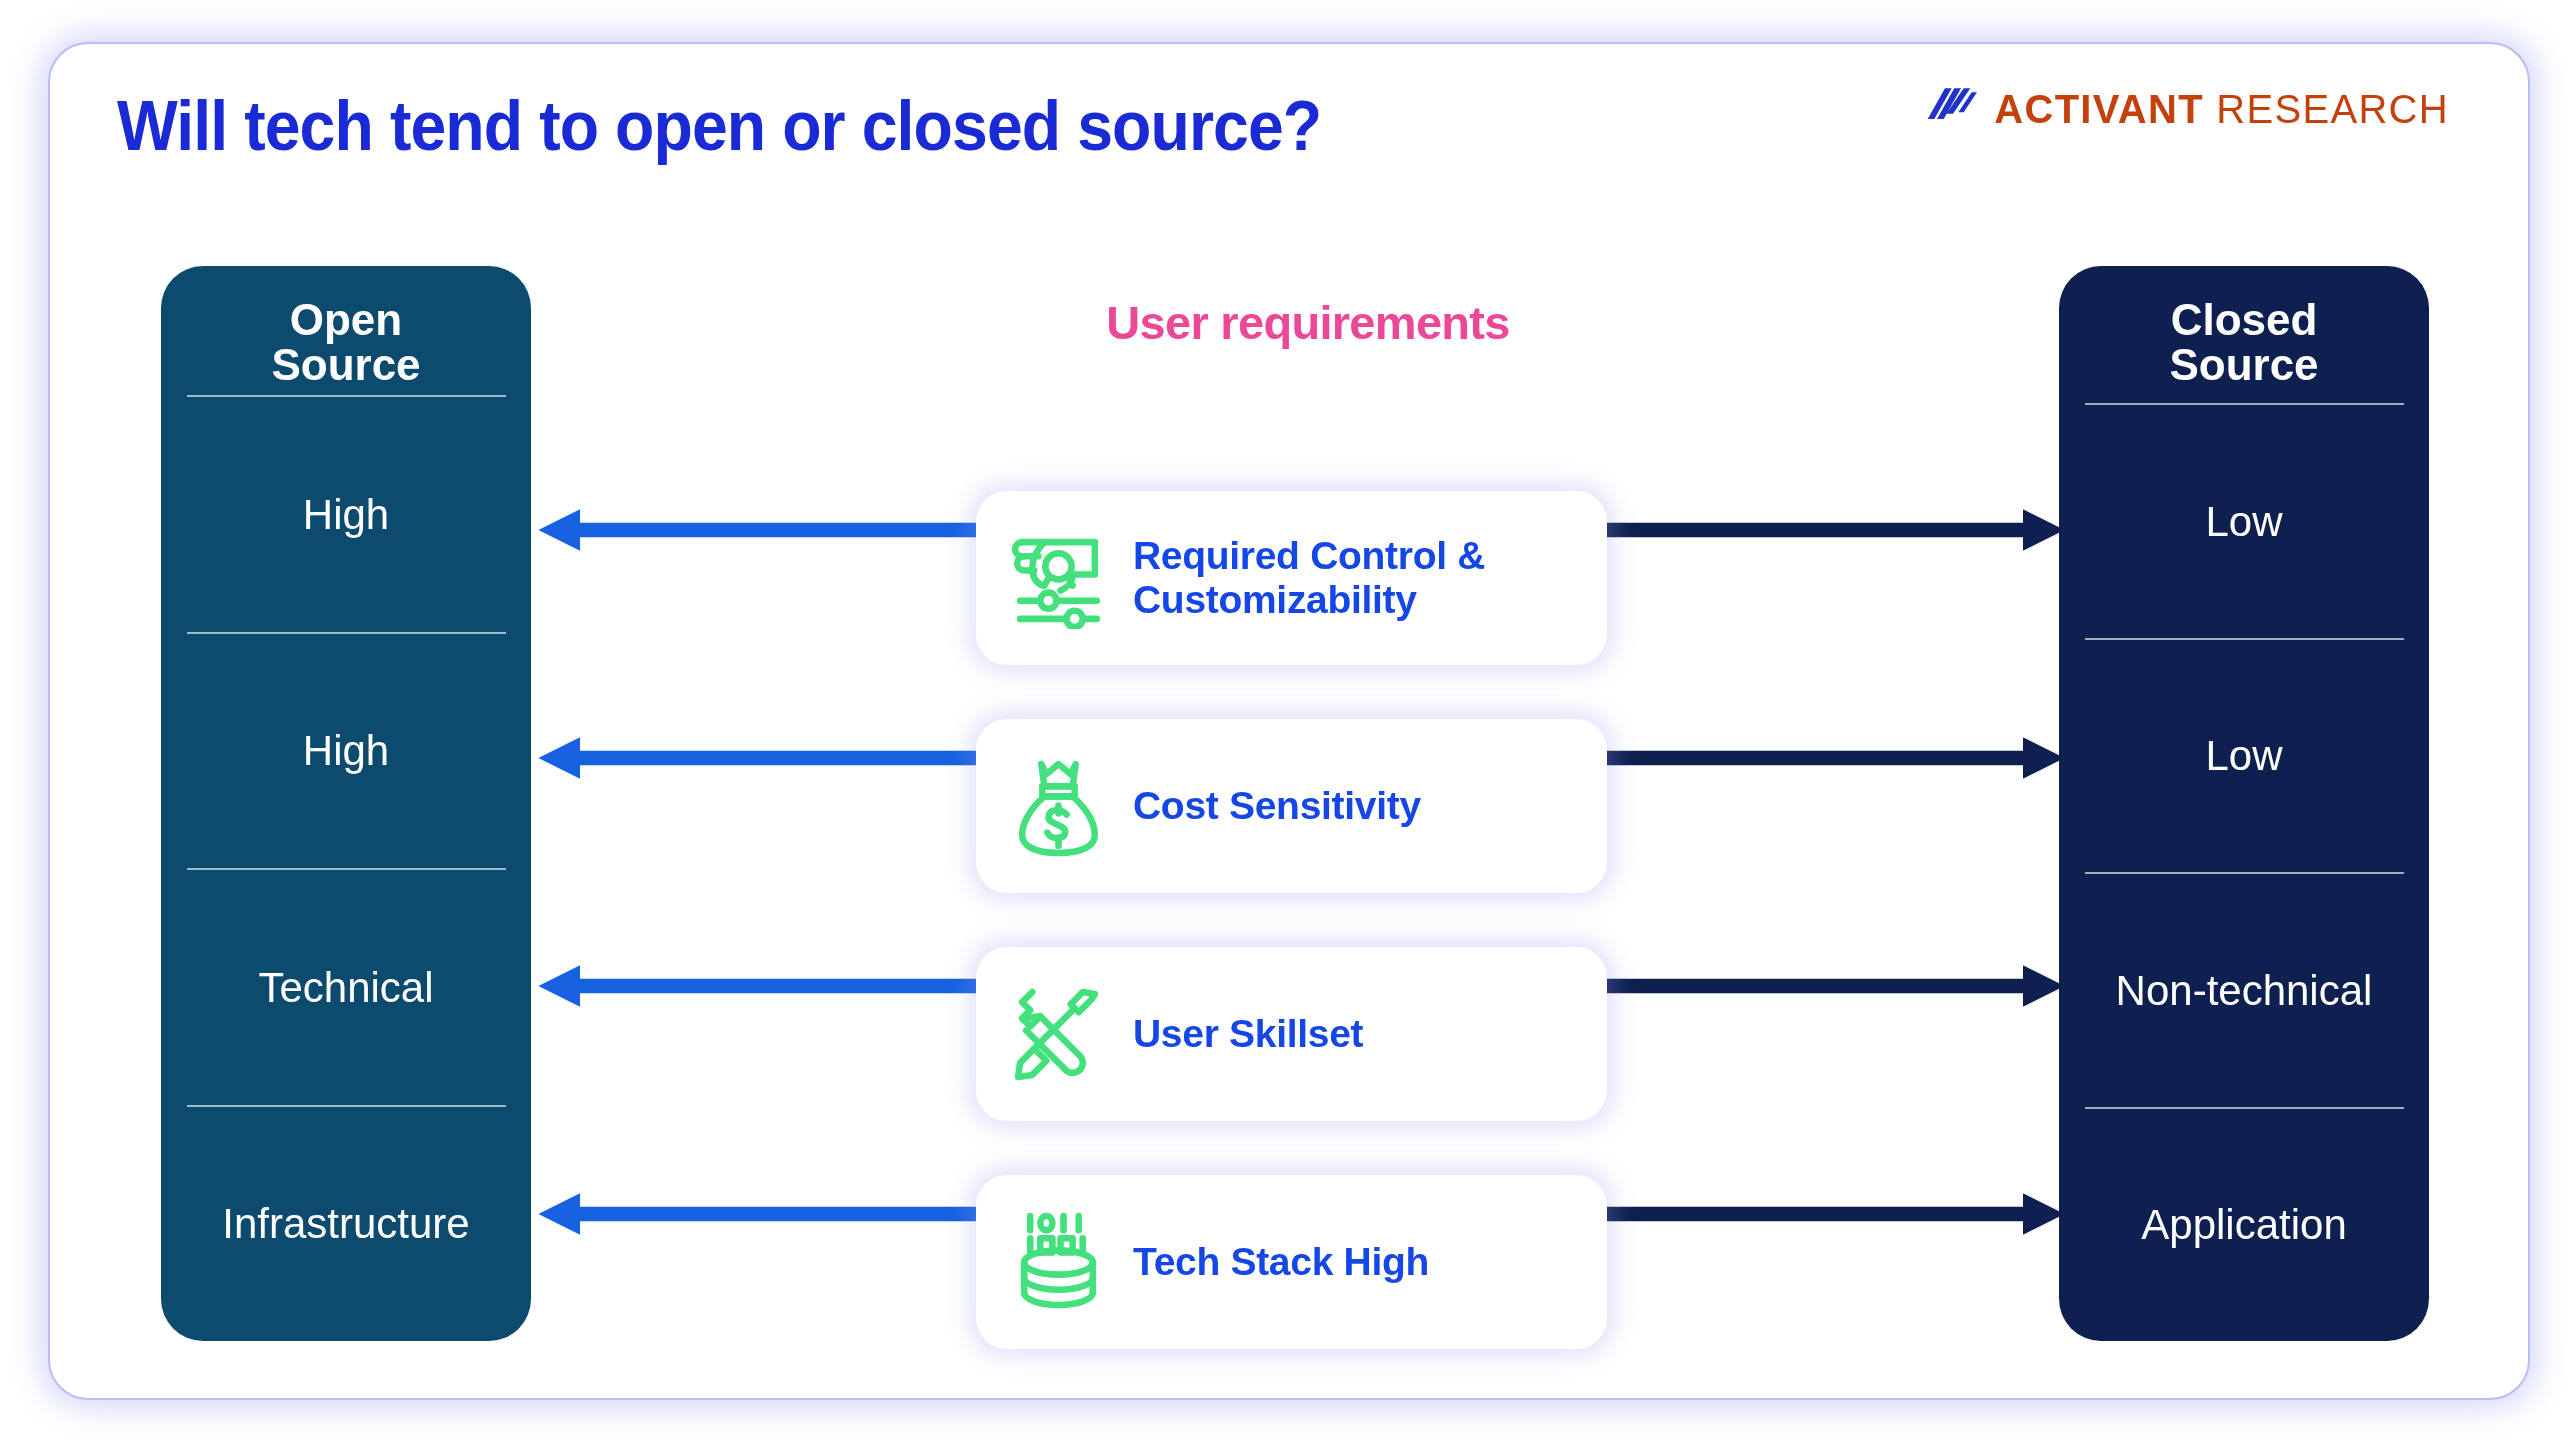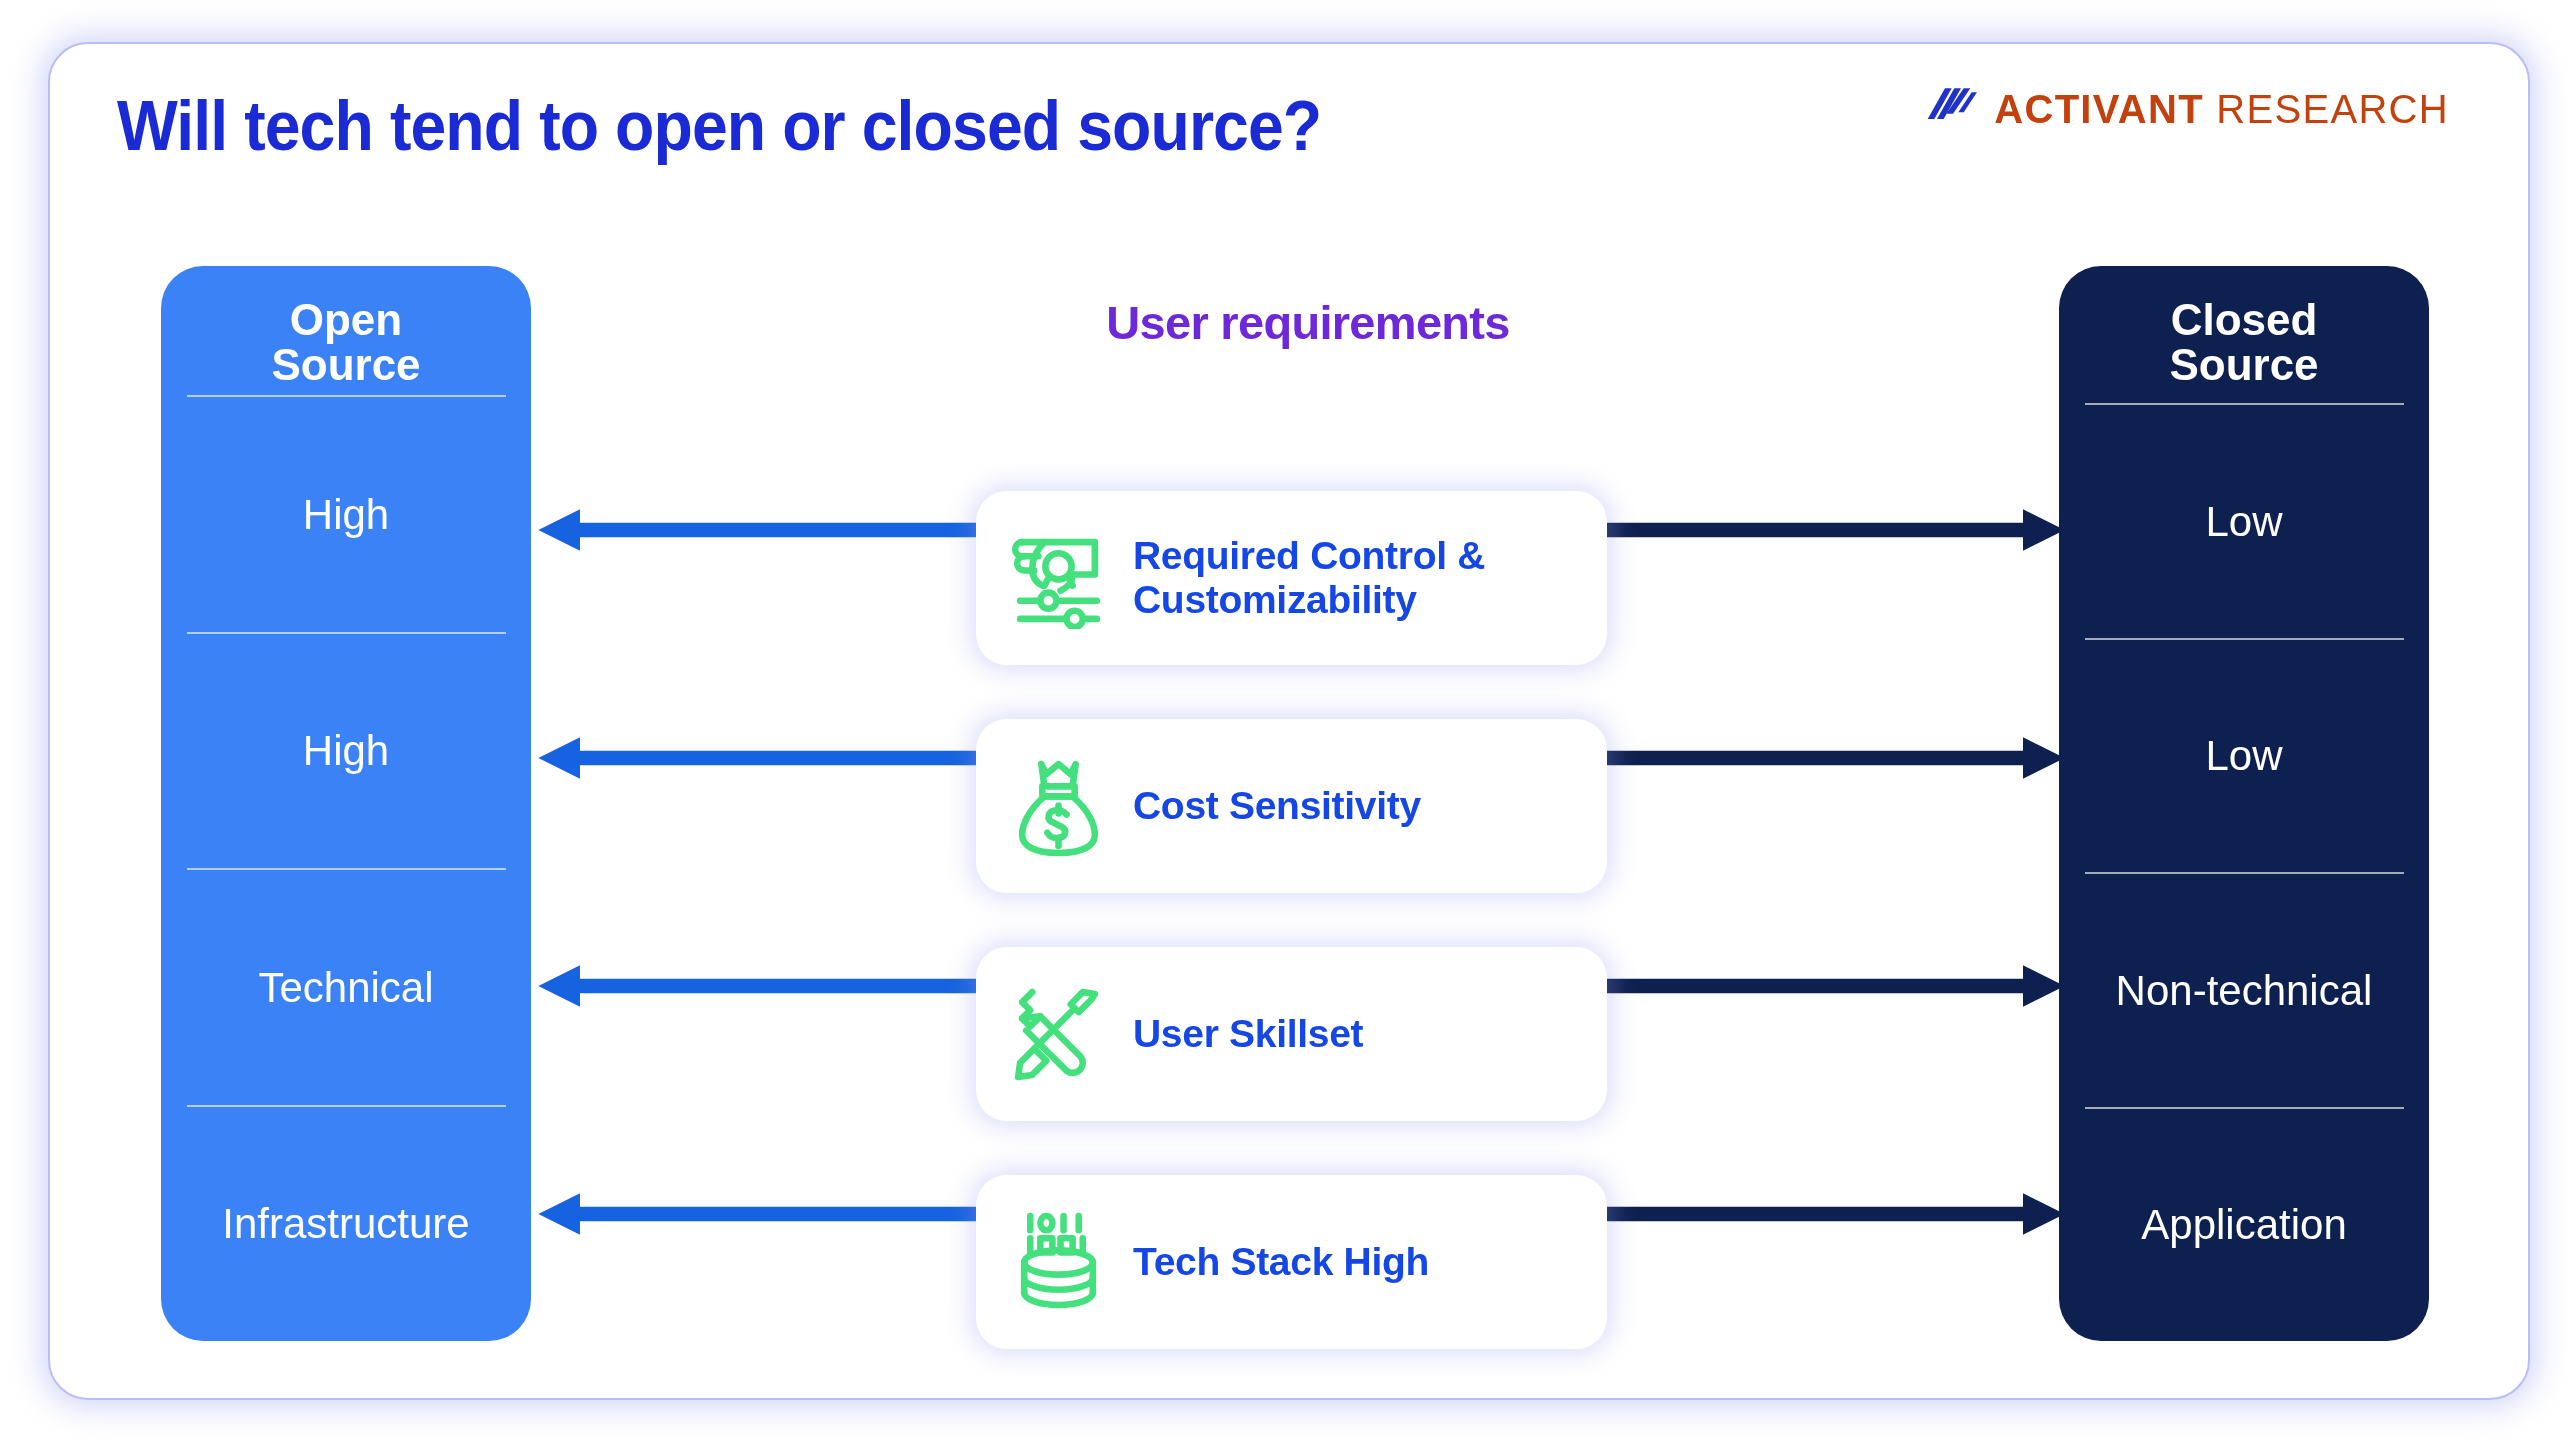--- a/index.html
+++ b/index.html
@@ -70,21 +70,21 @@
     position: absolute;
     top: 266px;
     width: 370px;
     height: 1075px;
     border-radius: 42px;
     box-sizing: border-box;
     padding: 0 25.5px;
     display: flex;
     flex-direction: column;
   }
-  .col-left  { left: 161px;  background: #3b82f6; }
+  .col-left  { left: 161px;  background: #0c4a6e; }
   .col-right { left: 2059px; background: #0d2050; gap: 8px; }
 
   .col-head {
     color: #ffffff;
     font-size: 44px;
     font-weight: 700;
     text-align: center;
     line-height: 1.02;
     padding-top: 24px;
     height: 129px;
@@ -116,21 +116,21 @@
 
   
   .center-head {
     position: absolute;
     left: 1033px;
     top: 295px;
     width: 550px;
     text-align: center;
     font-size: 47px;
     font-weight: 700;
-    color: #6d28d9;
+    color: #ec4899;
     letter-spacing: -0.7px;
   }
 
   
   .card {
     position: absolute;
     left: 976px;
     width: 631px;
     height: 174px;
     background: #ffffff;

